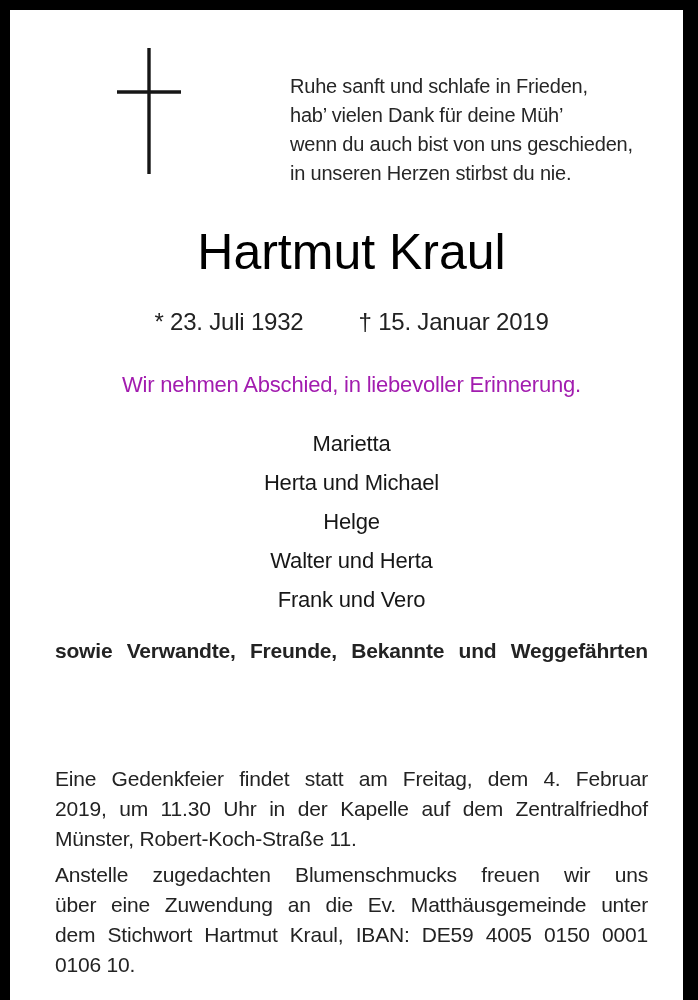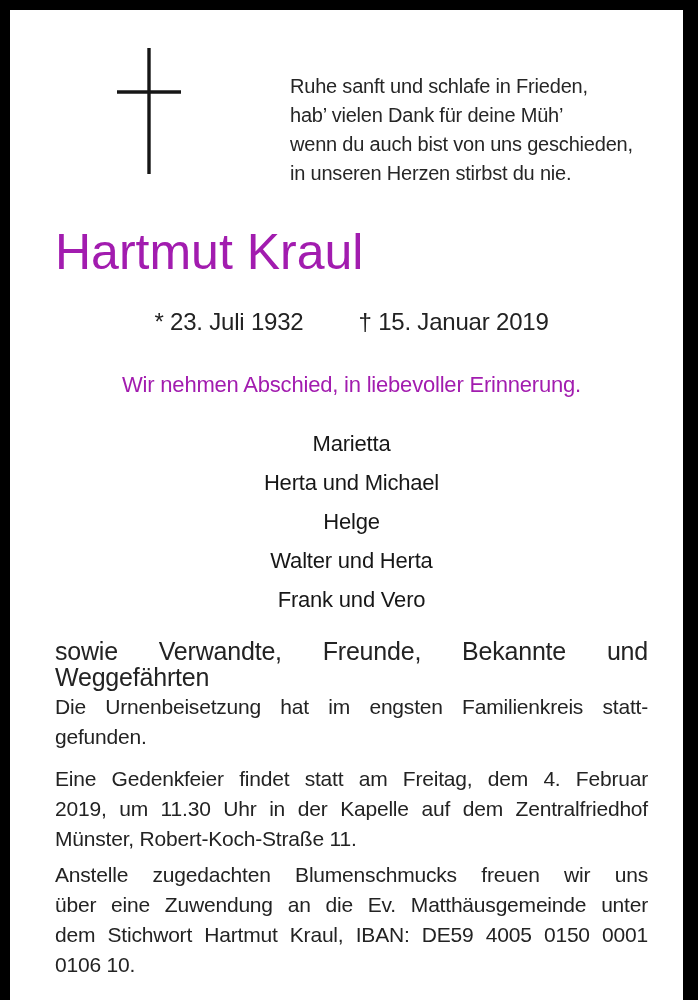--- a/index.html
+++ b/index.html
@@ -29,22 +29,23 @@
     font-size: 20px;
     line-height: 29px;
     color: #262626;
   }
   .col { position: absolute; left: 45px; right: 35px; }
   .title {
     top: 214px;
     font-size: 50px;
     line-height: 56px;
     font-weight: 400;
+    text-align: center;
     letter-spacing: 0;
-    color: #a21caf;
+    color: #000000;
     white-space: nowrap;
   }
   .dates {
     top: 298px;
     font-size: 24px;
     line-height: 28px;
     display: flex;
     justify-content: center;
     gap: 55px;
     color: #222222;
@@ -60,25 +61,26 @@
   .names {
     top: 414px;
     font-size: 22px;
     line-height: 39px;
     font-weight: 400;
     text-align: center;
     color: #171717;
   }
   .sowie {
     top: 628px;
-    font-size: 25px;
+    font-size: 21px;
     line-height: 26px;
     text-align: justify;
     text-align-last: justify;
     color: #232323;
+    font-weight: bold;
   }
   .para { font-size: 21px; line-height: 30px; color: #232323; }
   .p1 { top: 682px; }
   .p2 { top: 754px; }
   .p3 { top: 850px; }
   .jline { text-align: justify; text-align-last: justify; }
   .lline { text-align: left; }
 </style>
 </head>
 <body>
@@ -109,24 +111,20 @@
   <div class="col names">
     <div>Marietta</div>
     <div>Herta und Michael</div>
     <div>Helge</div>
     <div>Walter und Herta</div>
     <div>Frank und Vero</div>
   </div>
 
   <div class="col sowie">sowie Verwandte, Freunde, Bekannte und Weggefährten</div>
 
-  <div class="col para p1">
-    <div class="jline">Die Urnenbeisetzung hat im engsten Familienkreis statt-</div>
-    <div class="lline">gefunden.</div>
-  </div>
 
   <div class="col para p2">
     <div class="jline">Eine Gedenkfeier findet statt am Freitag, dem 4. Februar</div>
     <div class="jline">2019, um 11.30 Uhr in der Kapelle auf dem Zentralfriedhof</div>
     <div class="lline">Münster, Robert-Koch-Straße 11.</div>
   </div>
 
   <div class="col para p3">
     <div class="jline">Anstelle zugedachten Blumenschmucks freuen wir uns</div>
     <div class="jline">über eine Zuwendung an die Ev. Matthäusgemeinde unter</div>

